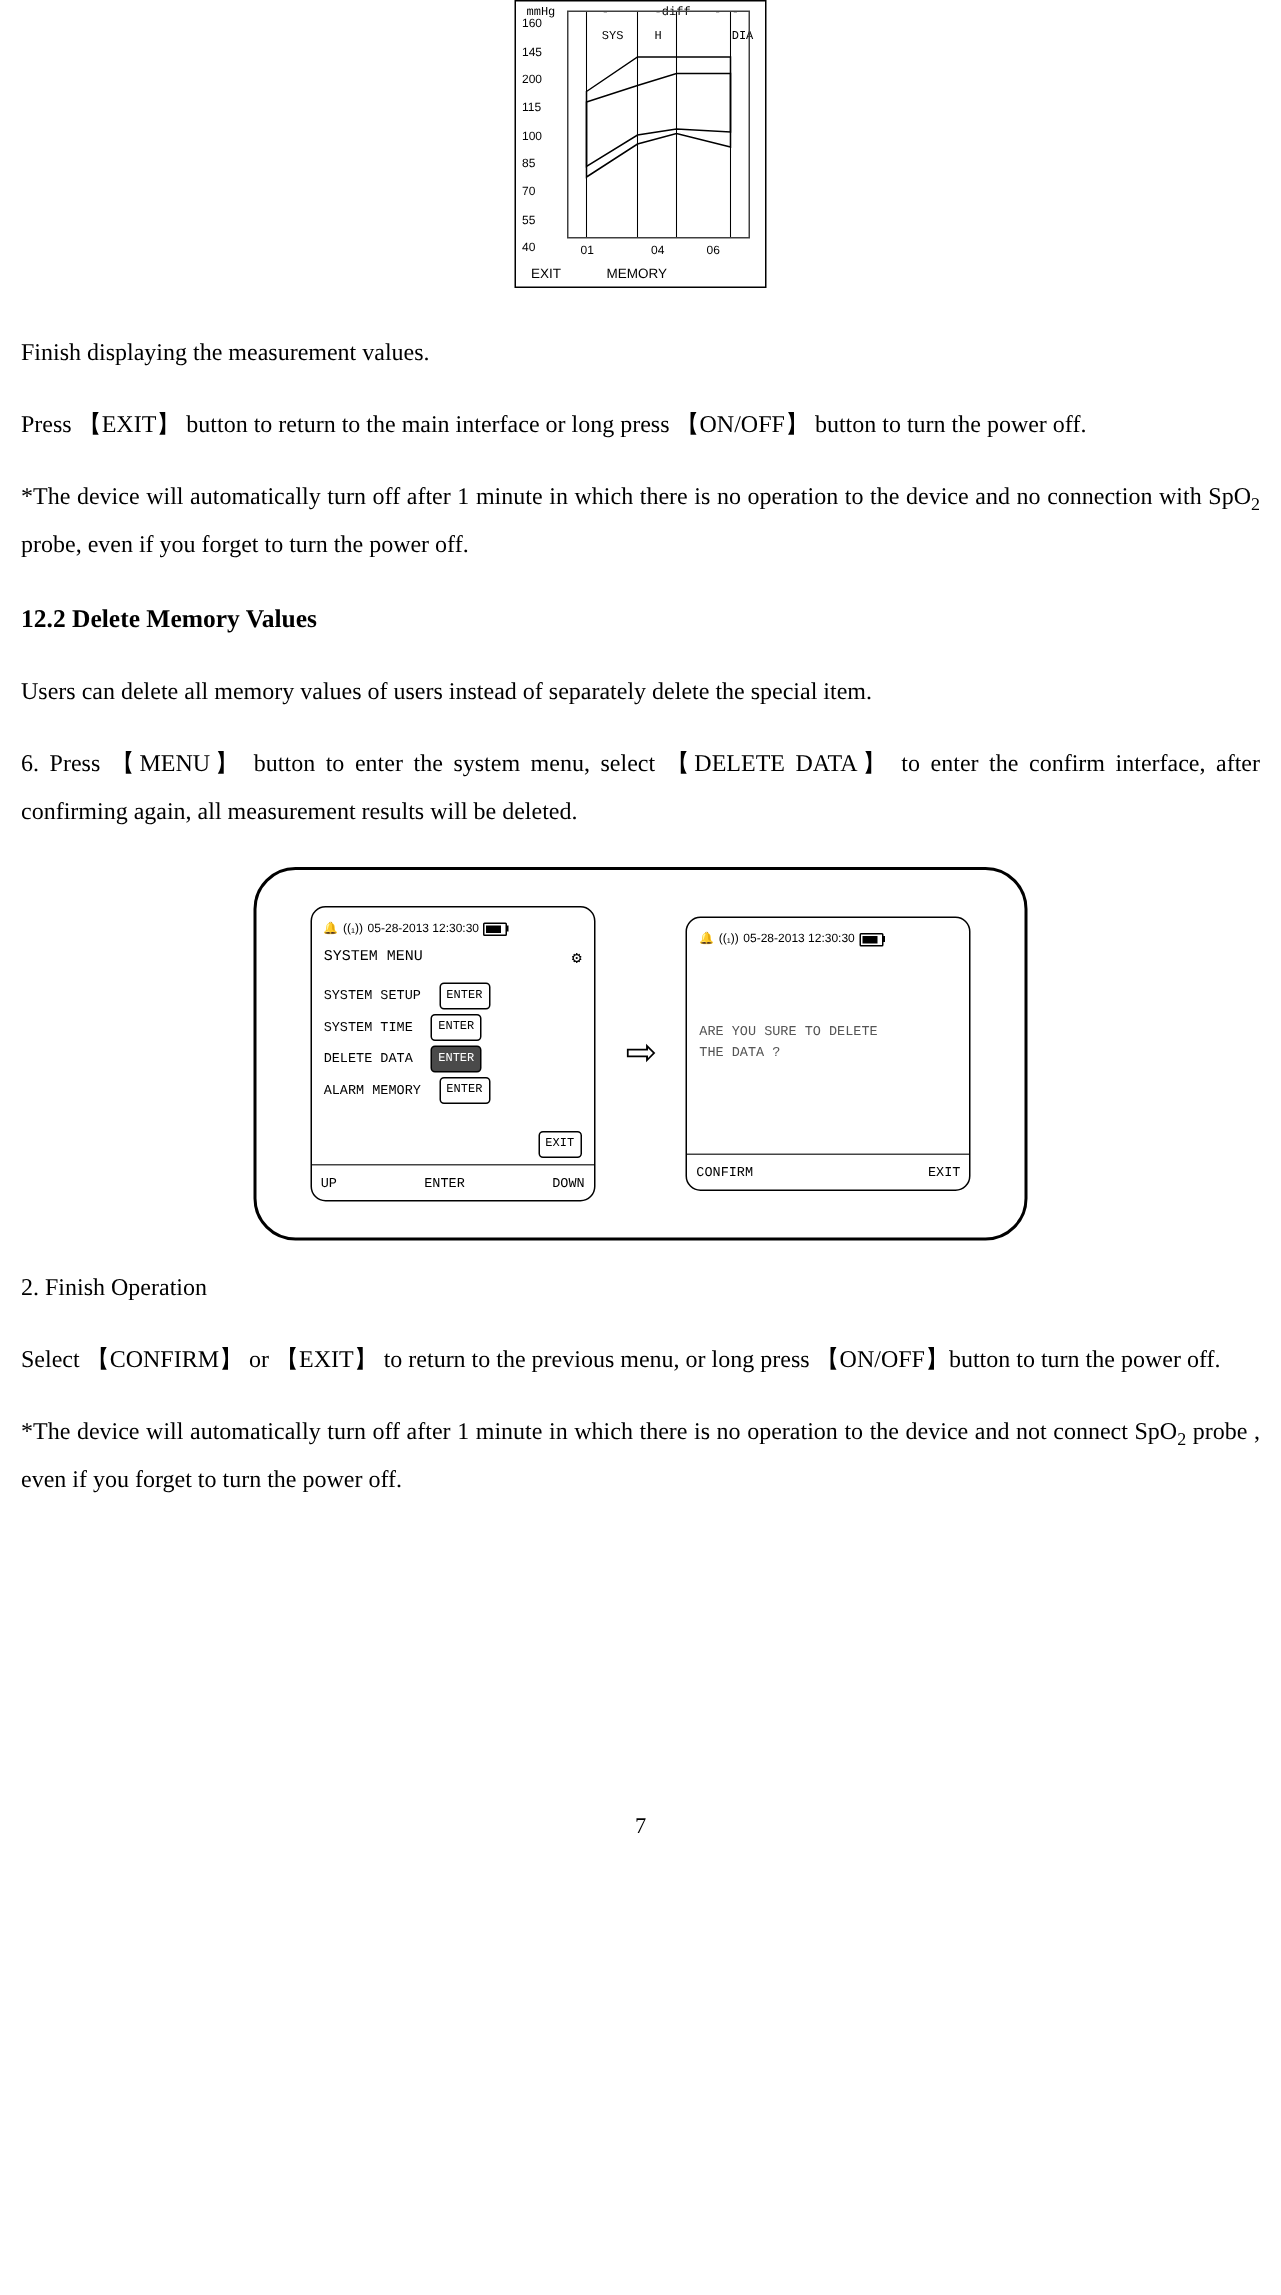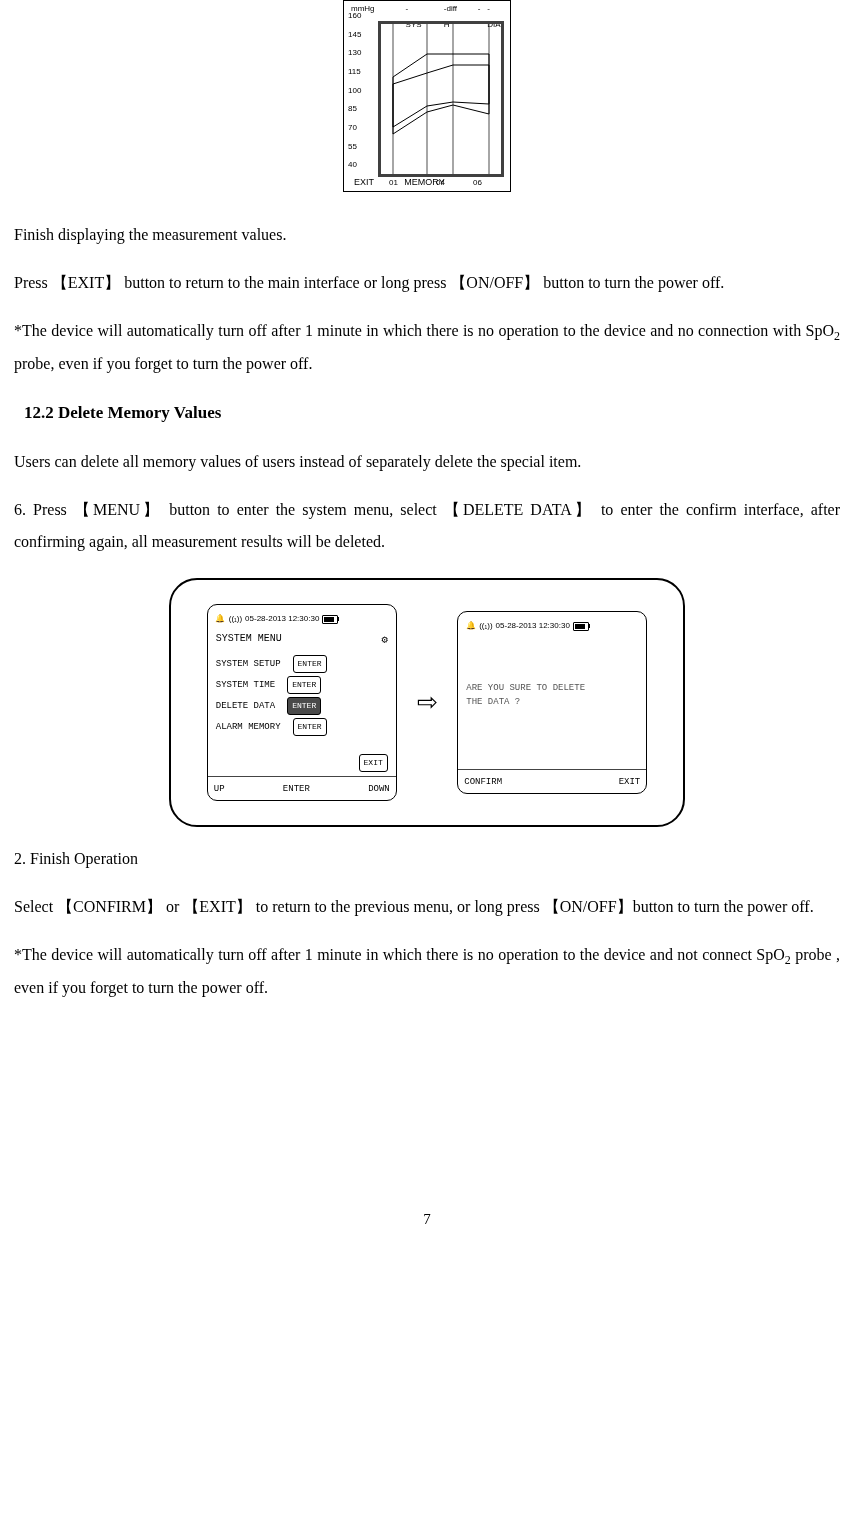--- a/index.html
+++ b/index.html
@@ -18,30 +18,30 @@
     display: inline-block;
     border: 1px solid #000;
     font-family: Arial, sans-serif;
     font-size: 9px;
     text-align: left;
     padding: 2px 4px 2px 4px;
   }
   .chart-inner { position: relative; width: 158px; height: 186px; }
   .plot-area {
     position: absolute;
-    left: 30px; top: 18px; width: 120px; height: 150px;
-    border: 3px solid #404040;
+    left: 30px; top: 4px; width: 120px; height: 150px;
+    border: 1px solid #404040;
   }
   .tick {
     position: absolute; left: 0; width: 28px; text-align: left; font-size: 8px;
     line-height: 1;
   }
   .xlab { position: absolute; bottom: -13px; font-size: 8px; line-height:1;}
   .legend-row {
-    position: absolute; top: -2px; left: 0; width: 158px; font-size: 8px; display:flex;
+    position: absolute; top: -2px; left: 0; width: 158px; font-size: 8px; display:flex;font-family:Liberation Mono, monospace;
   }
   .legend-row span { margin: 0 3px; }
   svg.plot { position: absolute; top:0; left:0; }
   .footer-row { position: absolute; bottom: -2px; left: -2px; width: 160px; font-size: 9px;}
   .illust-wrap { text-align: center; margin: 20px 0 12px 0; }
   .illust {
     display: inline-flex;
     align-items: center;
     gap: 20px;
     border: 2px solid #000;
@@ -83,38 +83,38 @@
     display:inline-block; border:1px solid #000; width:14px; height:7px;
     position:relative; border-radius:1px;
   }
   .batt::after {
     content:''; position:absolute; left:1px; top:1px; width:10px; height:5px; background:#000;
   }
   .batt::before {
     content:''; position:absolute; right:-2px; top:1.5px; width:1.5px; height:4px; background:#000;
   }
   .page-num { text-align:center; font-size:15px; margin-top: 200px;}
-  h3 { font-size: 17px; font-weight: bold; margin: 4px 10px; }
+  h3 { font-size: 17px; font-weight: bold; margin: 4px 0; }
 </style>
 </head>
 <body>
 
 <div class="chart-wrap">
   <div class="chart-box">
     <div class="chart-inner">
       <div class="legend-row">
         <span>mmHg</span>
         <span style="margin-left:28px">-SYS</span>
         <span style="margin-left:17px">-diff H</span>
         <span style="margin-left:10px">-</span>
         <span style="margin-left:4px">-DIA</span>
       </div>
       <div class="tick" style="top:9px">160</div>
       <div class="tick" style="top:28px">145</div>
-      <div class="tick" style="top:46px">130</div>
+      <div class="tick" style="top:46px">200</div>
       <div class="tick" style="top:65px">115</div>
       <div class="tick" style="top:84px">100</div>
       <div class="tick" style="top:102px">85</div>
       <div class="tick" style="top:121px">70</div>
       <div class="tick" style="top:140px">55</div>
       <div class="tick" style="top:158px">40</div>
       <div class="plot-area">
         <div class="xlab" style="left:8px">01</div>
         <div class="xlab" style="left:55px">04</div>
         <div class="xlab" style="left:92px">06</div>

